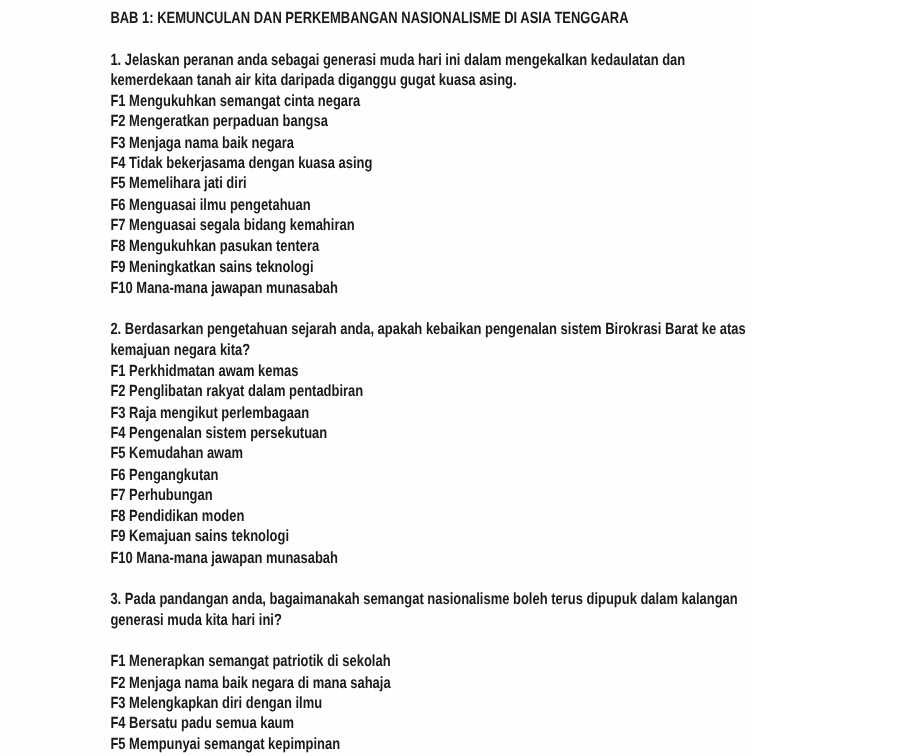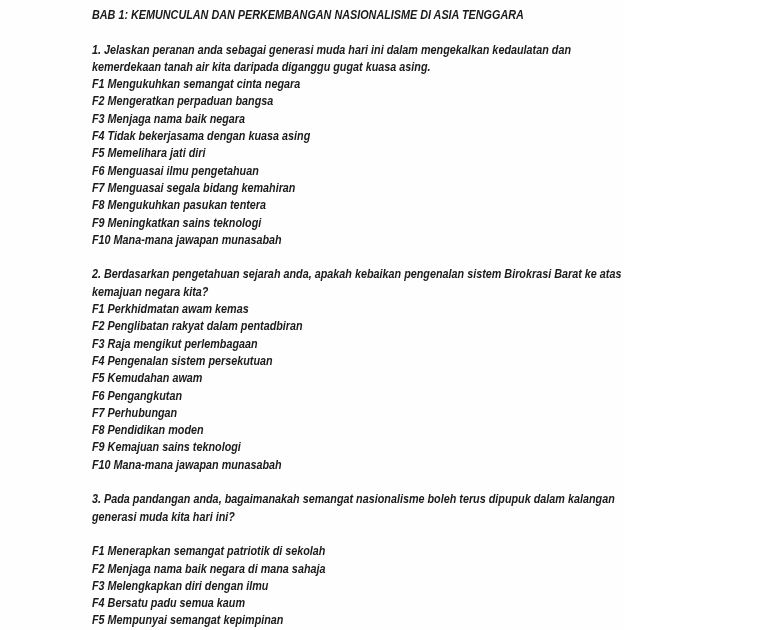--- a/index.html
+++ b/index.html
@@ -12,21 +12,20 @@
     height: 630px;
     overflow: hidden;
     font-family: "Liberation Sans", "DejaVu Sans", sans-serif;
   }
   .page {
     position: relative;
     width: 624px;
     height: 630px;
     background: #fefefe;
     color: #1a1a1a;
-    font-style: italic;
   }
   
   .content {
     position: absolute;
     top: 6px;
     left: 0;
     width: 125%;
     transform: scaleX(0.80);
     transform-origin: 0 0;
     padding-left: 115px;

